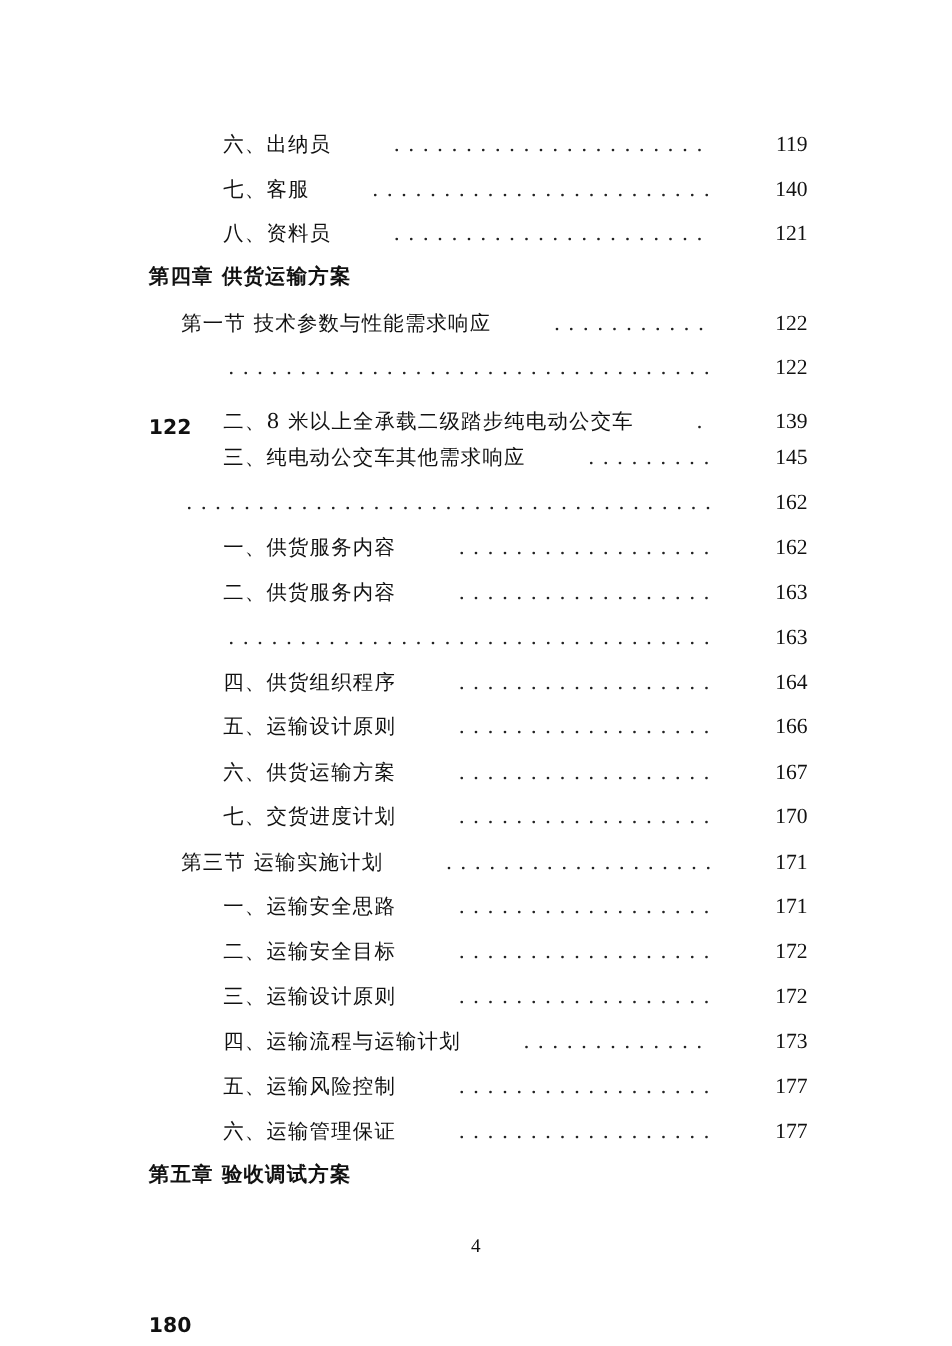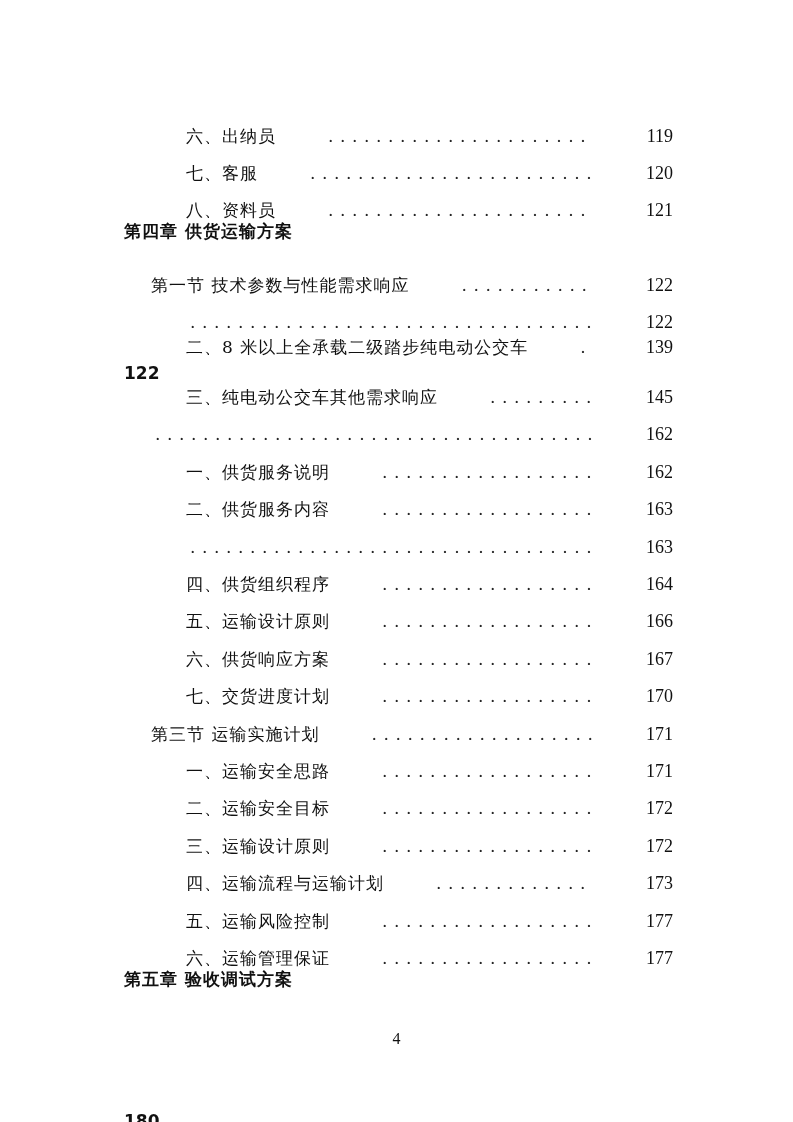--- a/index.html
+++ b/index.html
@@ -5,21 +5,21 @@
   html, body { margin: 0; padding: 0; background: #ffffff; }
   body { width: 793px; height: 1122px; position: relative; overflow: hidden;
          font-family: "DejaVu Serif", "Liberation Serif", serif; color: #111; }
   .toc { position: absolute; left: 0; top: 100px; width: 793px; }
   .row { position: absolute; height: 30px; display: flex; align-items: baseline;
          font-size: 17px; line-height: 30px; white-space: nowrap; gap: 48px; }
   .row .title { flex: 0 0 auto; letter-spacing: 1px; }
   .row .leader { flex: 1 1 auto; overflow: hidden; margin: 0 6px 0 4px;
                  letter-spacing: 4.2px; color: #222; }
   .row .leader::before { content: ". . . . . . . . . . . . . . . . . . . . . . . . . . . . . . . . . . . . . . . . . . . . . . . . . . . . . . . . . . . . . . . . . . . . . . . . . . . . . . . . . . . . . . . . . . . . . . . . . . . . . . . . . . . . ."; letter-spacing: 0; word-spacing: 1.2px; }
-  .row .page { flex: 0 0 auto; font-family: "Liberation Serif", serif; font-size: 18px; margin-top: 16px; }
+  .row .page { flex: 0 0 auto; font-family: "Liberation Serif", serif; font-size: 18px; }
   .lvl-chapter { left: 120px; right: 120px; font-weight: bold;
                  font-family: "DejaVu Sans", "Liberation Sans", sans-serif; font-size: 17px; flex-direction: column; }
   .lvl-chapter .page { font-weight: bold; font-family: "DejaVu Sans", sans-serif; font-size: 17px; }
   .lvl-chapter .leader::before { font-weight: bold; }
   .lvl-section { left: 151px; right: 120px; }
   .lvl-item { left: 186px; right: 120px; }
   .footer { position: absolute; left: 0; width: 793px; top: 1030px; text-align: center;
             font-family: "Liberation Serif", serif; font-size: 16px; }
 </style>
 </head>
@@ -27,57 +27,57 @@
 
 <div class="toc">
   <div class="row lvl-item" style="top:5px">
     <span class="title">六、出纳员</span>
       <span class="leader"></span>
       <span class="page">119</span>
   </div>
   <div class="row lvl-item" style="top:42px">
     <span class="title">七、客服</span>
       <span class="leader"></span>
-      <span class="page">120</span>
+      <span class="page">140</span>
   </div>
   <div class="row lvl-item" style="top:79px">
     <span class="title">八、资料员</span>
       <span class="leader"></span>
       <span class="page">121</span>
   </div>
   <div class="row lvl-chapter" style="top:116px">
     <span class="title">第四章  供货运输方案</span>
       <span class="leader"></span>
       <span class="page">122</span>
   </div>
   <div class="row lvl-section" style="top:154px">
     <span class="title">第一节  技术参数与性能需求响应</span>
       <span class="leader"></span>
       <span class="page">122</span>
   </div>
   <div class="row lvl-item" style="top:191px">
       <span class="leader"></span>
       <span class="page">122</span>
   </div>
-  <div class="row lvl-item" style="top:216px">
+  <div class="row lvl-item" style="top:236px">
     <span class="title">二、8 米以上全承载二级踏步纯电动公交车</span>
       <span class="leader"></span>
       <span class="page">139</span>
   </div>
   <div class="row lvl-item" style="top:266px">
     <span class="title">三、纯电动公交车其他需求响应</span>
       <span class="leader"></span>
       <span class="page">145</span>
   </div>
   <div class="row lvl-section" style="top:303px">
       <span class="leader"></span>
       <span class="page">162</span>
   </div>
   <div class="row lvl-item" style="top:341px">
-    <span class="title">一、供货服务说明</span>
+    <span class="title">一、供货服务内容</span>
       <span class="leader"></span>
       <span class="page">162</span>
   </div>
   <div class="row lvl-item" style="top:378px">
     <span class="title">二、供货服务内容</span>
       <span class="leader"></span>
       <span class="page">163</span>
   </div>
   <div class="row lvl-item" style="top:416px">
       <span class="leader"></span>
@@ -87,21 +87,21 @@
     <span class="title">四、供货组织程序</span>
       <span class="leader"></span>
       <span class="page">164</span>
   </div>
   <div class="row lvl-item" style="top:490px">
     <span class="title">五、运输设计原则</span>
       <span class="leader"></span>
       <span class="page">166</span>
   </div>
   <div class="row lvl-item" style="top:528px">
-    <span class="title">六、供货响应方案</span>
+    <span class="title">六、供货运输方案</span>
       <span class="leader"></span>
       <span class="page">167</span>
   </div>
   <div class="row lvl-item" style="top:565px">
     <span class="title">七、交货进度计划</span>
       <span class="leader"></span>
       <span class="page">170</span>
   </div>
   <div class="row lvl-section" style="top:603px">
     <span class="title">第三节  运输实施计划</span>

